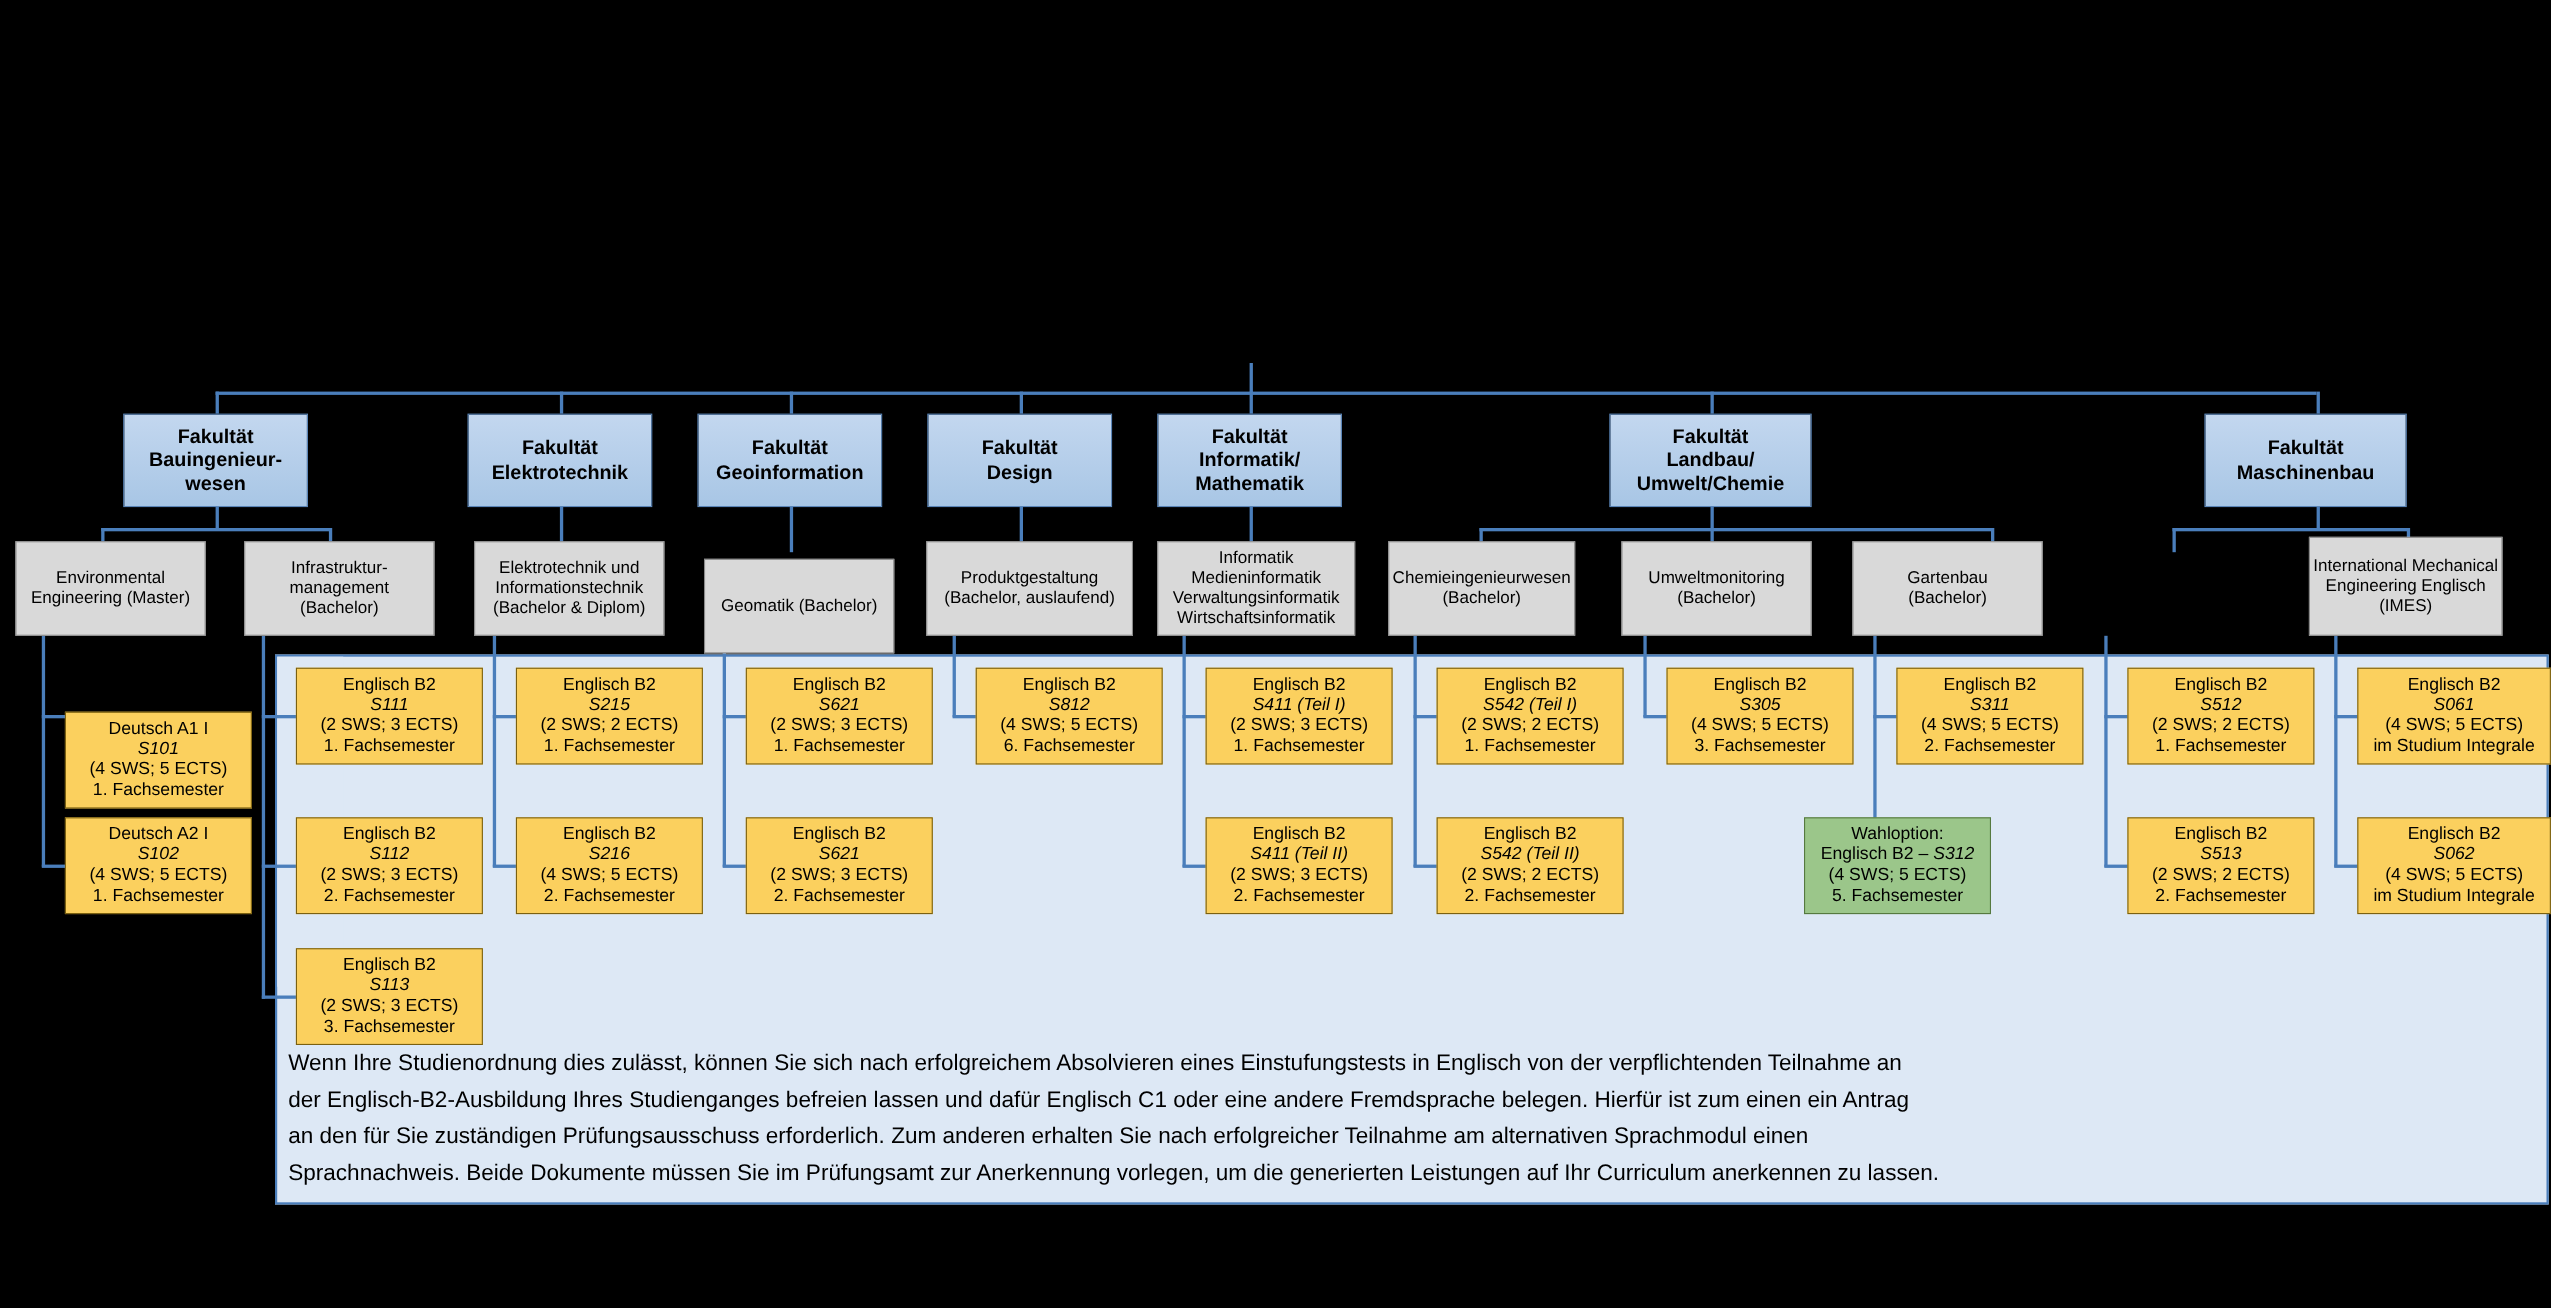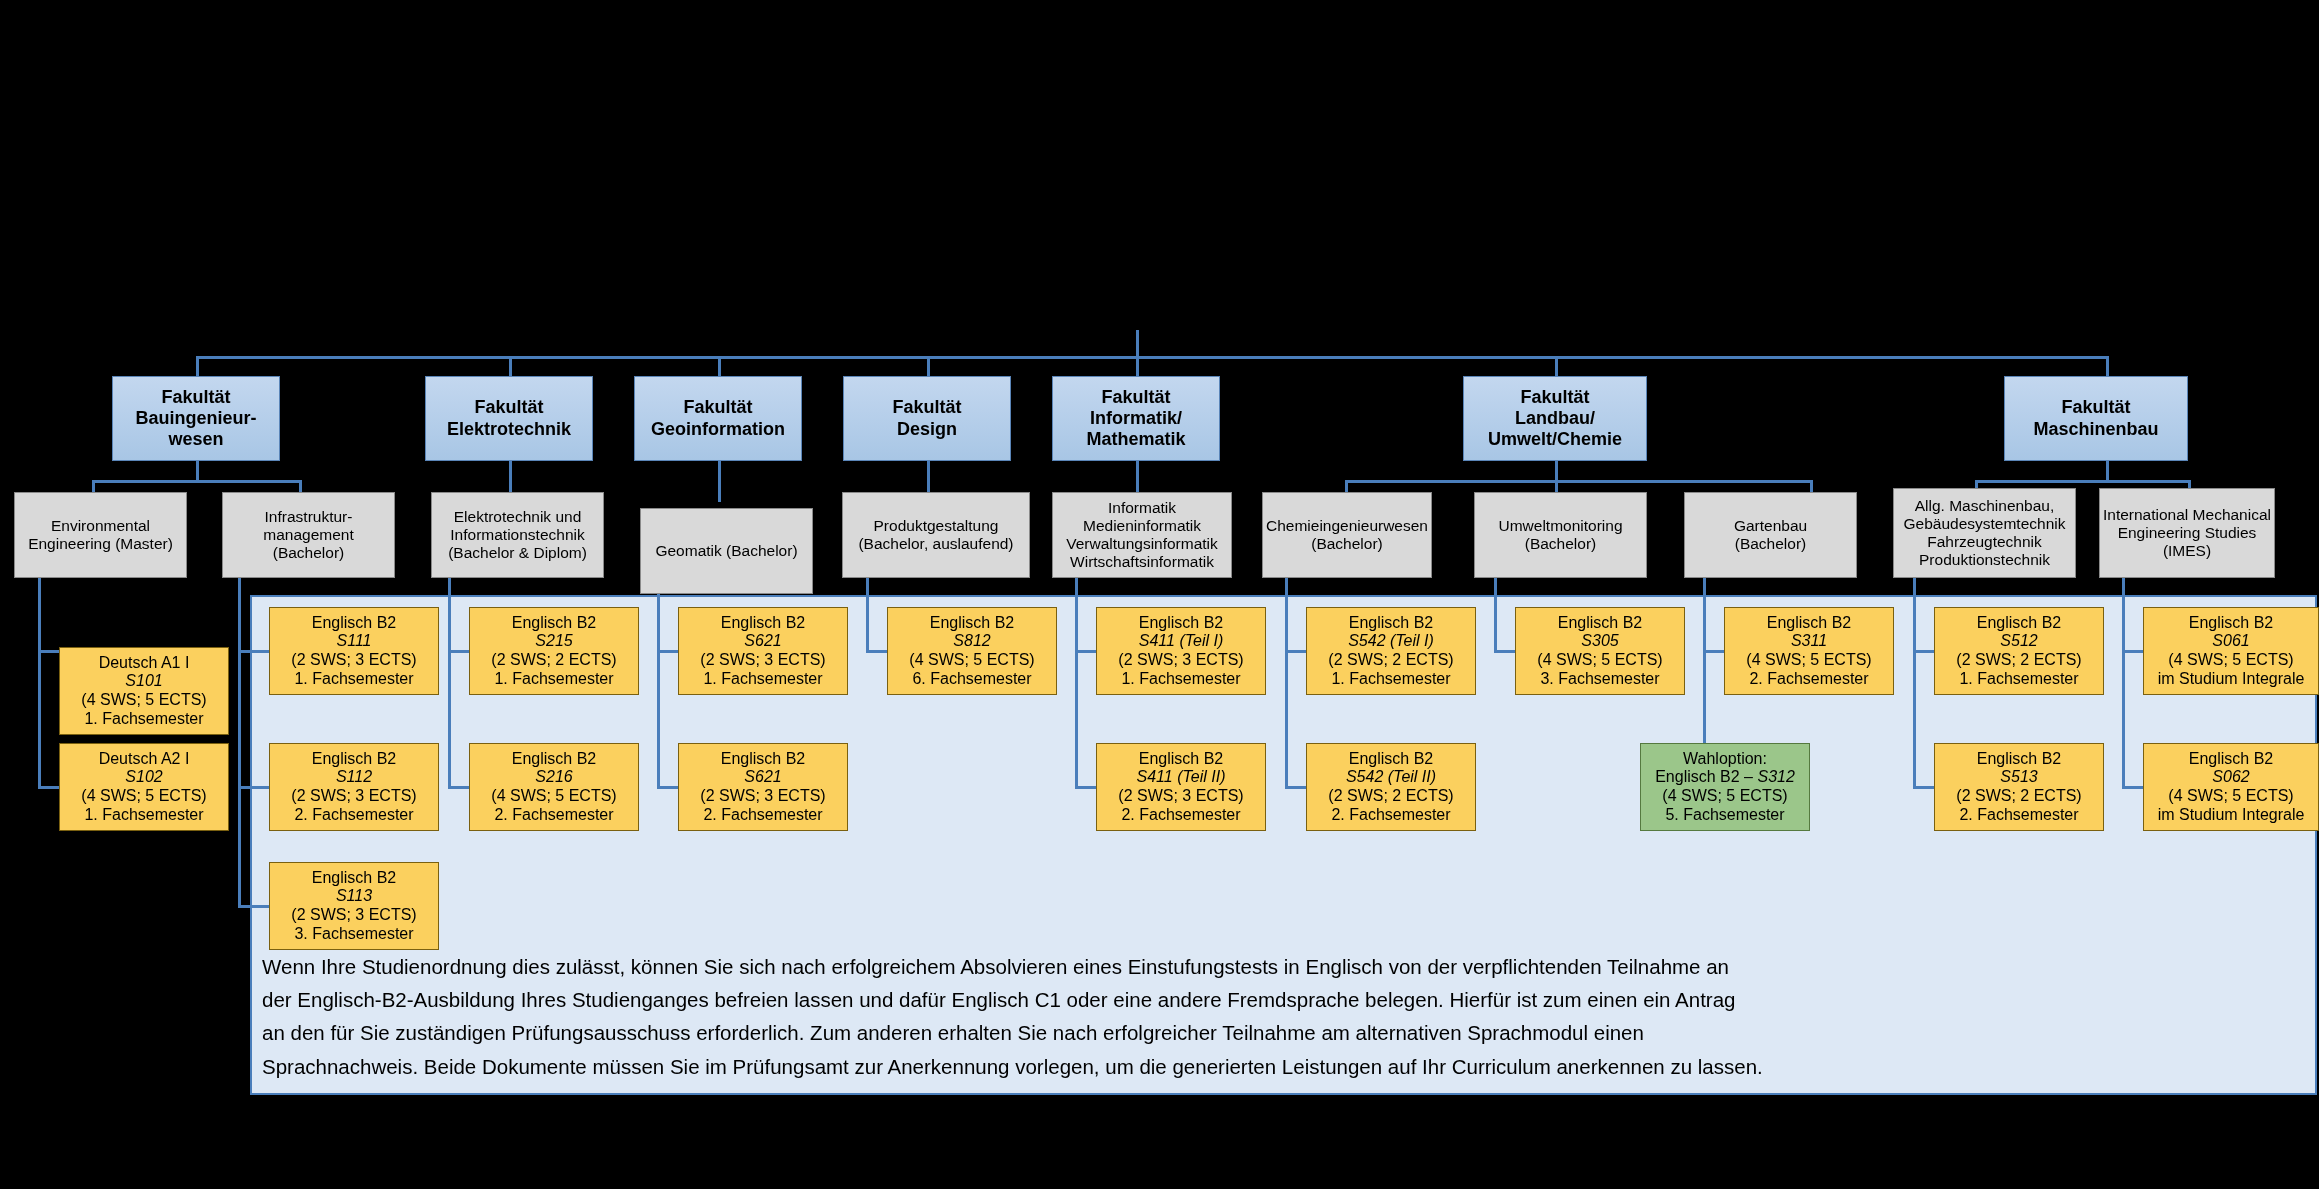--- a/index.html
+++ b/index.html
@@ -224,29 +224,23 @@
     <span>(Bachelor)</span>
   </div>
   <div class="node grey" style="left:1474px;top:492px;width:173px;height:86px;">
     <span>Umweltmonitoring</span>
     <span>(Bachelor)</span>
   </div>
   <div class="node grey" style="left:1684px;top:492px;width:173px;height:86px;">
     <span>Gartenbau</span>
     <span>(Bachelor)</span>
   </div>
-  <div class="node grey" style="left:1893px;top:488px;width:183px;height:90px;">
-    <span>Allg. Maschinenbau,</span>
-    <span>Gebäudesystemtechnik</span>
-    <span>Fahrzeugtechnik</span>
-    <span>Produktionstechnik</span>
-  </div>
   <div class="node grey" style="left:2099px;top:488px;width:176px;height:90px;">
     <span>International Mechanical</span>
-    <span>Engineering Studies</span>
+    <span>Engineering Englisch</span>
     <span>(IMES)</span>
   </div>
 
   <div class="node yellow" style="left:59px;top:607px;width:170px;height:88px;margin-top:40px;">
     <span>Deutsch A1 I</span>
     <span class="it">S101</span>
     <span>(4 SWS; 5 ECTS)</span>
     <span>1. Fachsemester</span>
   </div>
   <div class="node yellow" style="left:59px;top:743px;width:170px;height:88px;">

